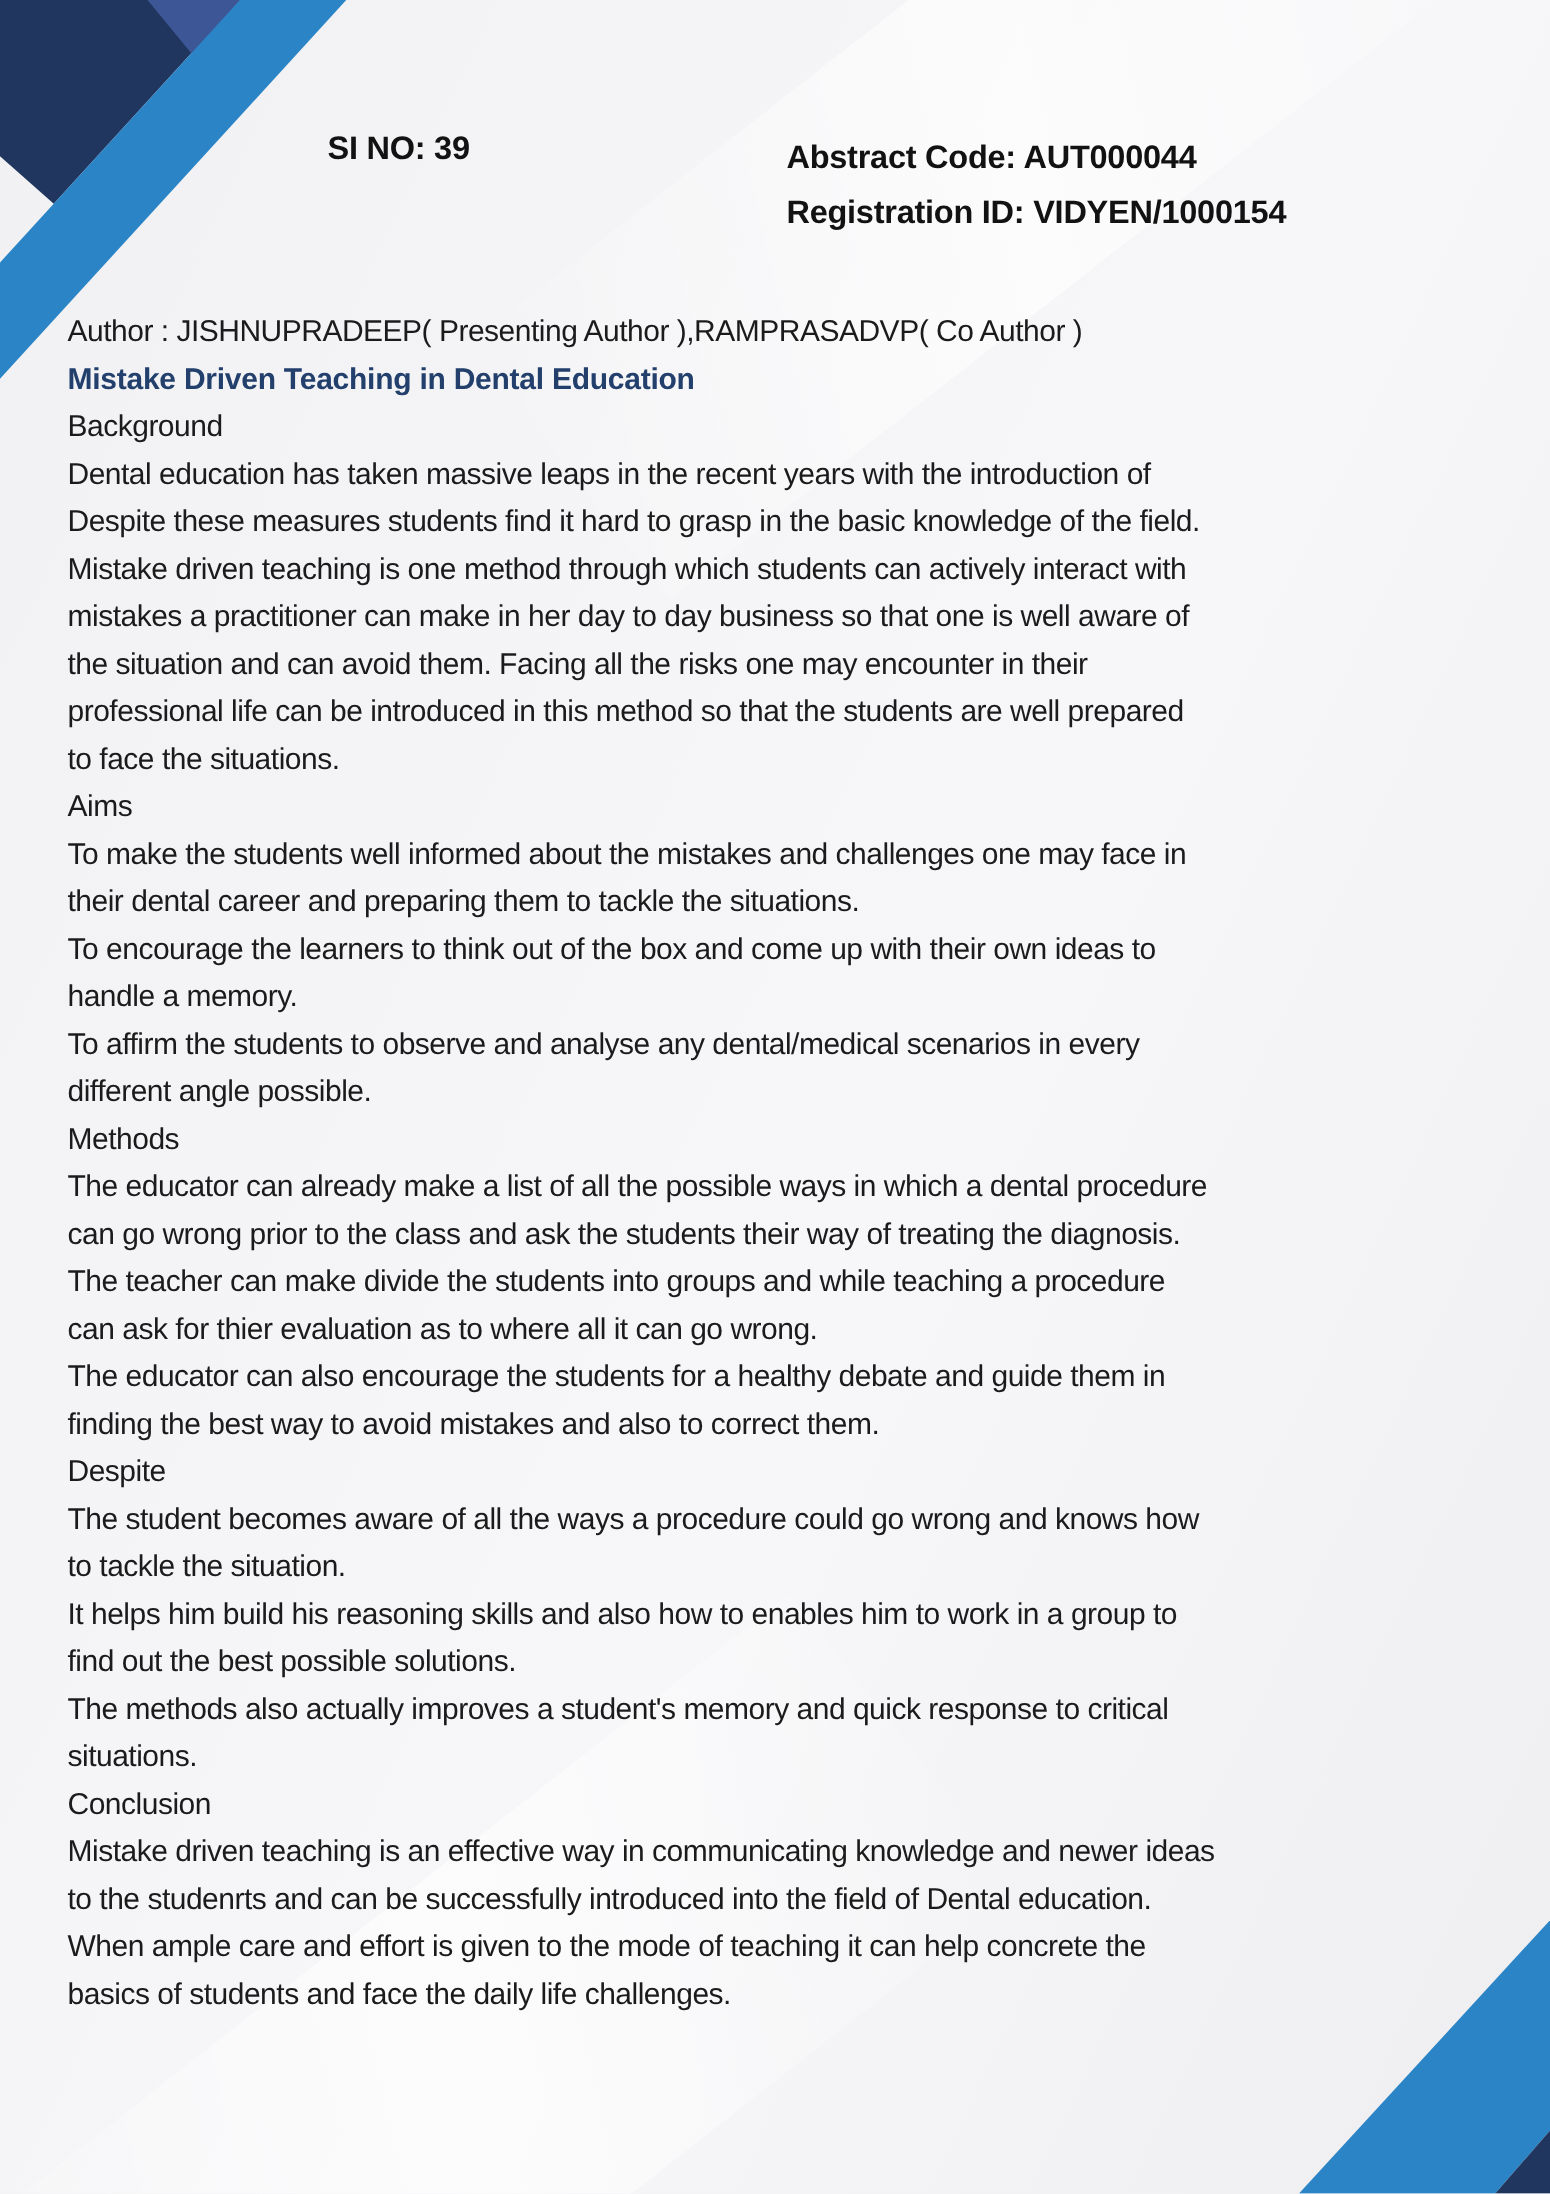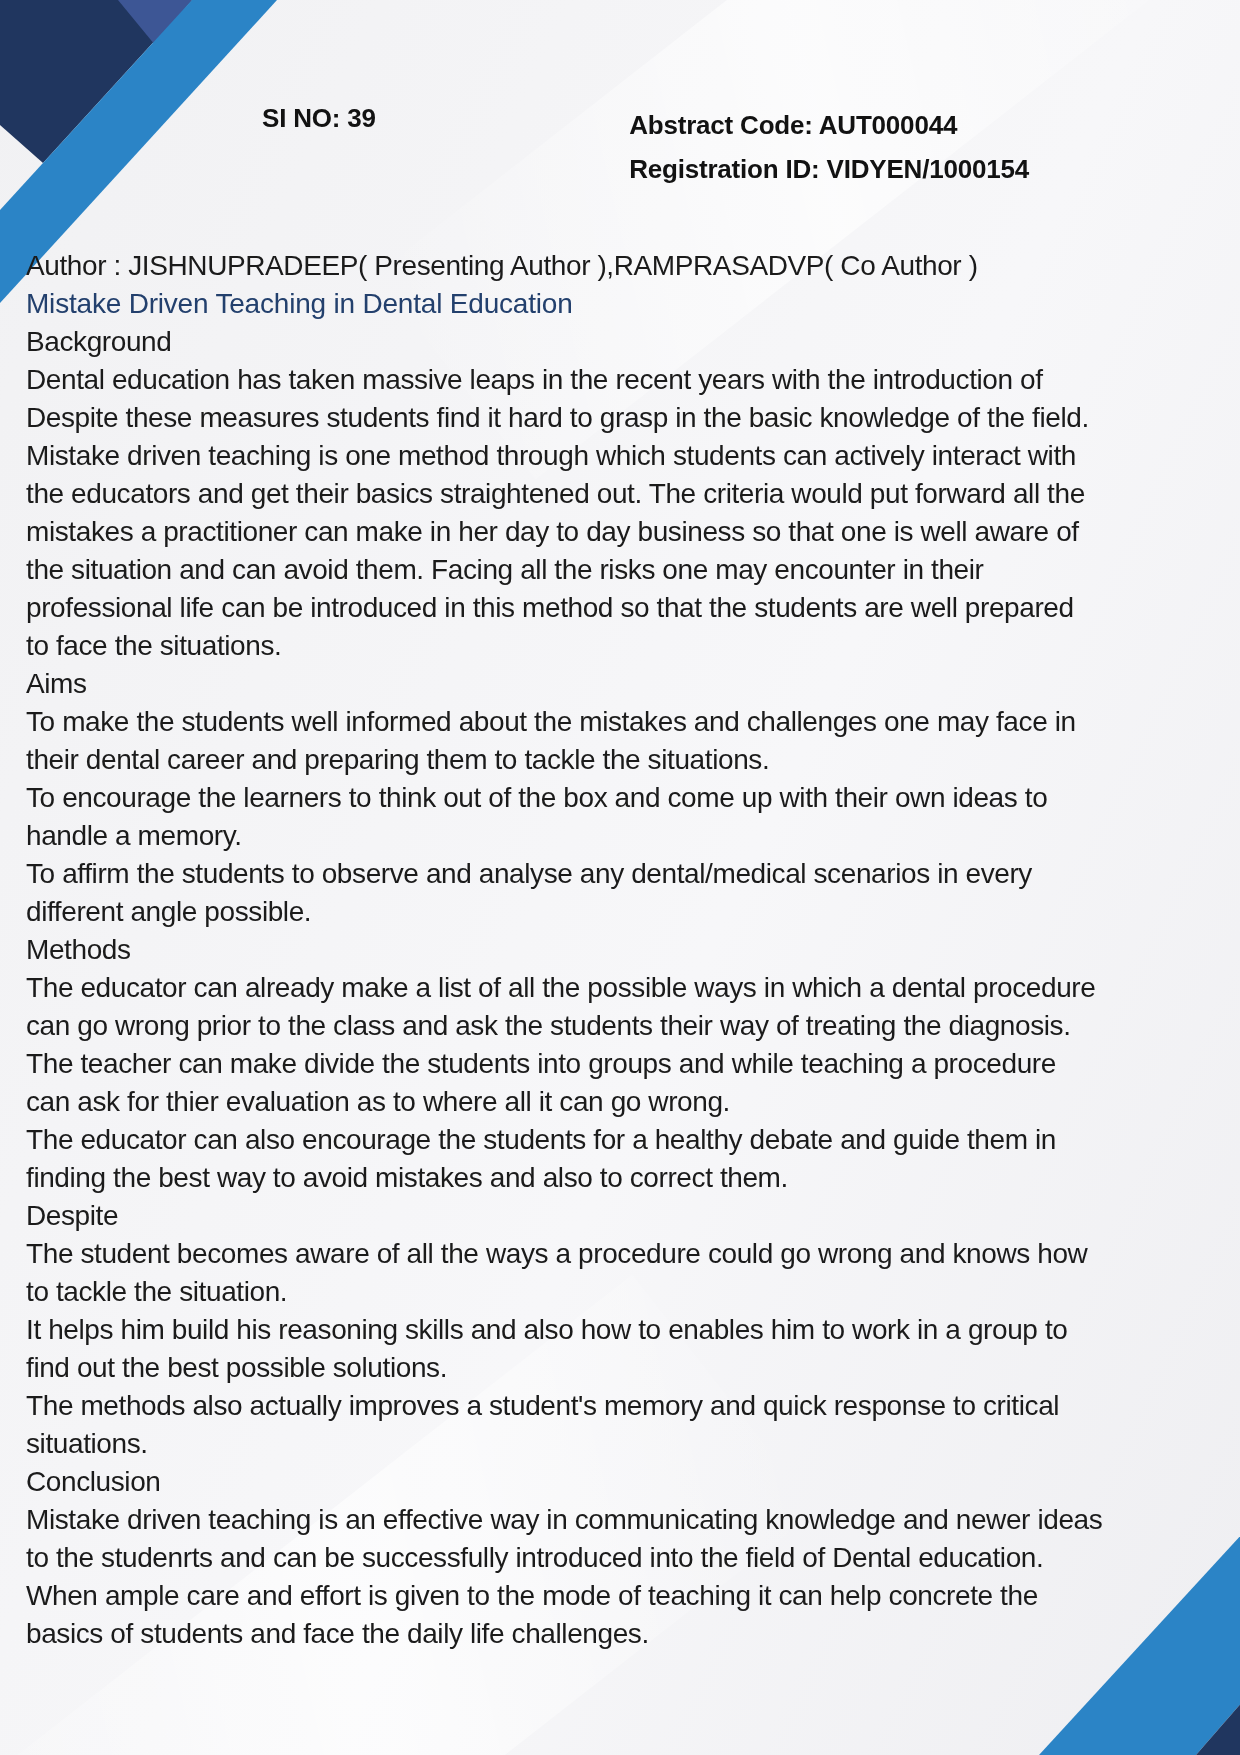--- a/index.html
+++ b/index.html
@@ -35,30 +35,30 @@
     font-size:26px;
     color:#121212;
     letter-spacing:-0.2px;
     white-space:nowrap;
   }
   .si-no{left:262px;top:103px;}
   .hdr-right{right:247px;top:103px;text-align:left;line-height:44px;}
 
   .content{
     position:absolute;
-    left:26px;top:247px;right:40px;
-    font-size:28px;
+    left:54px;top:247px;right:40px;
+    font-size:24px;
     line-height:38px;
     color:#1b1b1b;
     letter-spacing:-0.4px;
   }
   .body-line{height:38px;white-space:nowrap;}
   .author-line{}
   .abstract-title{
-    font-weight:normal;
+    font-weight:bold;
     color:#23406d;
     letter-spacing:-0.2px;
   }
   .section-heading{}
 </style>
 </head>
 <body>
 
 <div class="page">
 
@@ -83,21 +83,20 @@
   </div>
 
   <div class="content">
     <div class="body-line author-line">Author : JISHNUPRADEEP( Presenting Author ),RAMPRASADVP( Co Author )</div>
     <div class="body-line abstract-title">Mistake Driven Teaching in Dental Education</div>
     <div id="sections-root">
         <div class="body-line section-heading">Background</div>
         <div class="body-line">Dental education has taken massive leaps in the recent years with the introduction of</div>
         <div class="body-line">Despite these measures students find it hard to grasp in the basic knowledge of the field.</div>
         <div class="body-line">Mistake driven teaching is one method through which students can actively interact with</div>
-        <div class="body-line">the educators and get their basics straightened out. The criteria would put forward all the</div>
         <div class="body-line">mistakes a practitioner can make in her day to day business so that one is well aware of</div>
         <div class="body-line">the situation and can avoid them. Facing all the risks one may encounter in their</div>
         <div class="body-line">professional life can be introduced in this method so that the students are well prepared</div>
         <div class="body-line">to face the situations.</div>
         <div class="body-line section-heading">Aims</div>
         <div class="body-line">To make the students well informed about the mistakes and challenges one may face in</div>
         <div class="body-line">their dental career and preparing them to tackle the situations.</div>
         <div class="body-line">To encourage the learners to think out of the box and come up with their own ideas to</div>
         <div class="body-line">handle a memory.</div>
         <div class="body-line">To affirm the students to observe and analyse any dental/medical scenarios in every</div>

